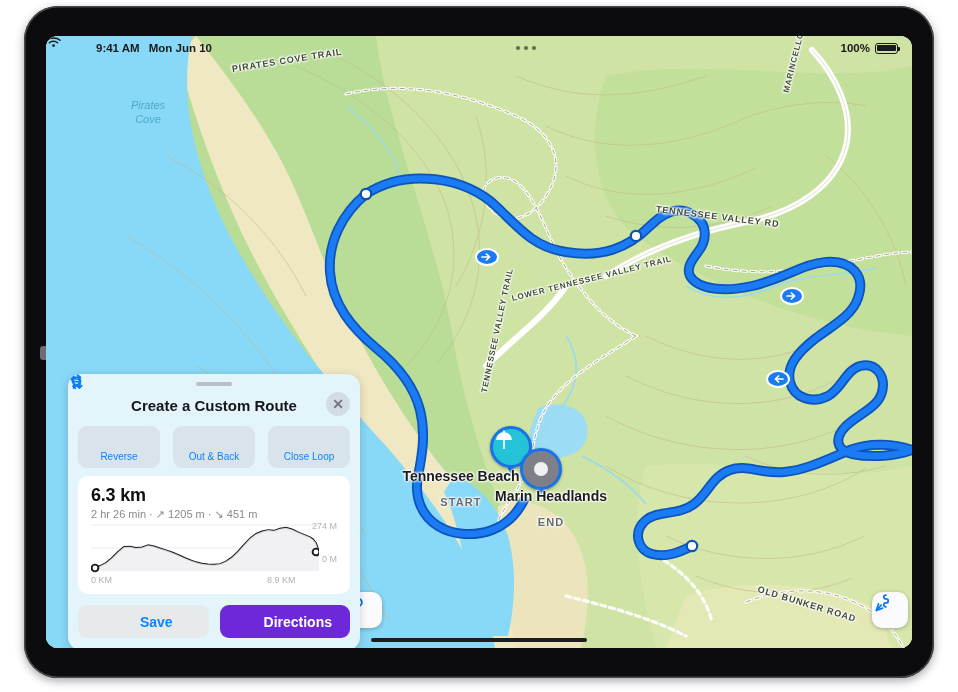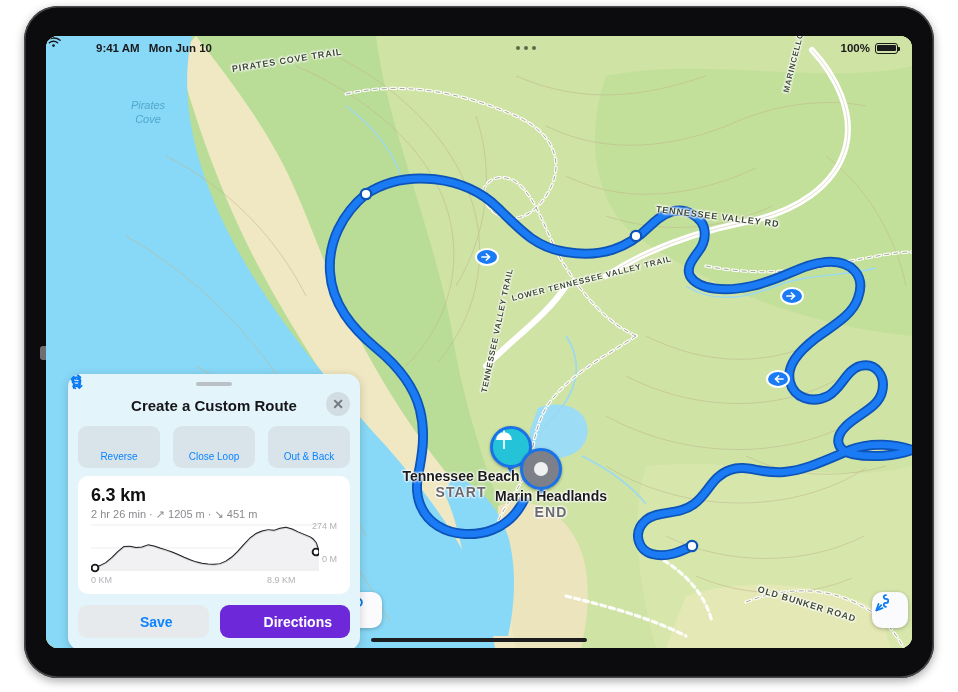--- a/index.html
+++ b/index.html
@@ -55,21 +55,21 @@
   .pin.start .pin-head{ background:#25c3d8; }
   .pin.end   .pin-head{ background:#7d8089; }
   .pin.end   .dot{ width:14px; height:14px; border-radius:50%; background:#f0f0f2; }
 
   .place-label{
     position:absolute; white-space:nowrap; text-align:center;
     text-shadow:0 0 3px #fff,0 0 3px #fff,0 0 3px #fff,0 0 2px #fff;
     pointer-events:none;
   }
   .place-label .pname{ font-size:14px; font-weight:700; color:#1b1b1d; display:block; }
-  .place-label .psub{ font-size:14px; font-weight:700; letter-spacing:1.1px; color:#6a6a70; display:block; }
+  .place-label .psub{ font-size:11px; font-weight:700; letter-spacing:1.1px; color:#6a6a70; display:block;margin-top:12px; }
 
   
   .map-btn{
     position:absolute; width:36px; height:36px; border-radius:10px;
     background:#fbfbfd; box-shadow:0 1px 4px rgba(0,0,0,.28);
     display:flex; align-items:center; justify-content:center; cursor:pointer;
   }
 
   
   .statusbar{
@@ -346,36 +346,36 @@
             <span class="glyph">
               <svg width="17" height="17" viewBox="0 0 24 24" fill="none" stroke="#0a7bf2" stroke-width="2.2" stroke-linecap="round" stroke-linejoin="round">
                 <path d="M8 20 V4 M8 4 L4.6 7.6 M8 4 L11.4 7.6"></path>
                 <path d="M16 4 V20 M16 20 L12.6 16.4 M16 20 L19.4 16.4"></path>
               </svg>
             </span>
             <span class="slabel">Reverse</span>
           </div>
           <div class="seg">
             <span class="glyph">
-              <svg width="18" height="17" viewBox="0 0 24 24" fill="none" stroke="#0a7bf2" stroke-width="2.2" stroke-linecap="round" stroke-linejoin="round">
-                <path d="M16.5 7.5 a6 5 0 1 1 -4.5 -2.6"></path>
-                <path d="M13.6 2 L17 5 L13.6 7.6"></path>
-              </svg>
-            </span>
-            <span class="slabel">Close Loop</span>
-          </div>
-          <div class="seg">
-            <span class="glyph">
               <svg width="17" height="17" viewBox="0 0 24 24" fill="none" stroke="#0a7bf2" stroke-width="2.2" stroke-linecap="round" stroke-linejoin="round">
                 <path d="M16.5 4.5 H10 a3.2 3.2 0 0 0 0 6.4 h4 a3.2 3.2 0 0 1 0 6.4 H7.5"></path>
                 <path d="M13.4 1.8 L16.8 4.5 L13.4 7.2"></path>
                 <path d="M10.6 14.9 L7.2 17.6 L10.6 20.3"></path>
               </svg>
             </span>
             <span class="slabel">Out &amp; Back</span>
+          </div>
+          <div class="seg">
+            <span class="glyph">
+              <svg width="18" height="17" viewBox="0 0 24 24" fill="none" stroke="#0a7bf2" stroke-width="2.2" stroke-linecap="round" stroke-linejoin="round">
+                <path d="M16.5 7.5 a6 5 0 1 1 -4.5 -2.6"></path>
+                <path d="M13.6 2 L17 5 L13.6 7.6"></path>
+              </svg>
+            </span>
+            <span class="slabel">Close Loop</span>
           </div>
         </div>
 
         <div class="panel">
           <div class="dist">6.3 km</div>
           <div class="meta">2 hr 26 min · ↗ 1205 m · ↘ 451 m</div>
 
           <div class="chart-wrap">
             <svg width="228" height="52" viewBox="0 0 228 52">
               <line x1="0" y1="4" x2="228" y2="4" stroke="#ededf0" stroke-width="1"></line>

